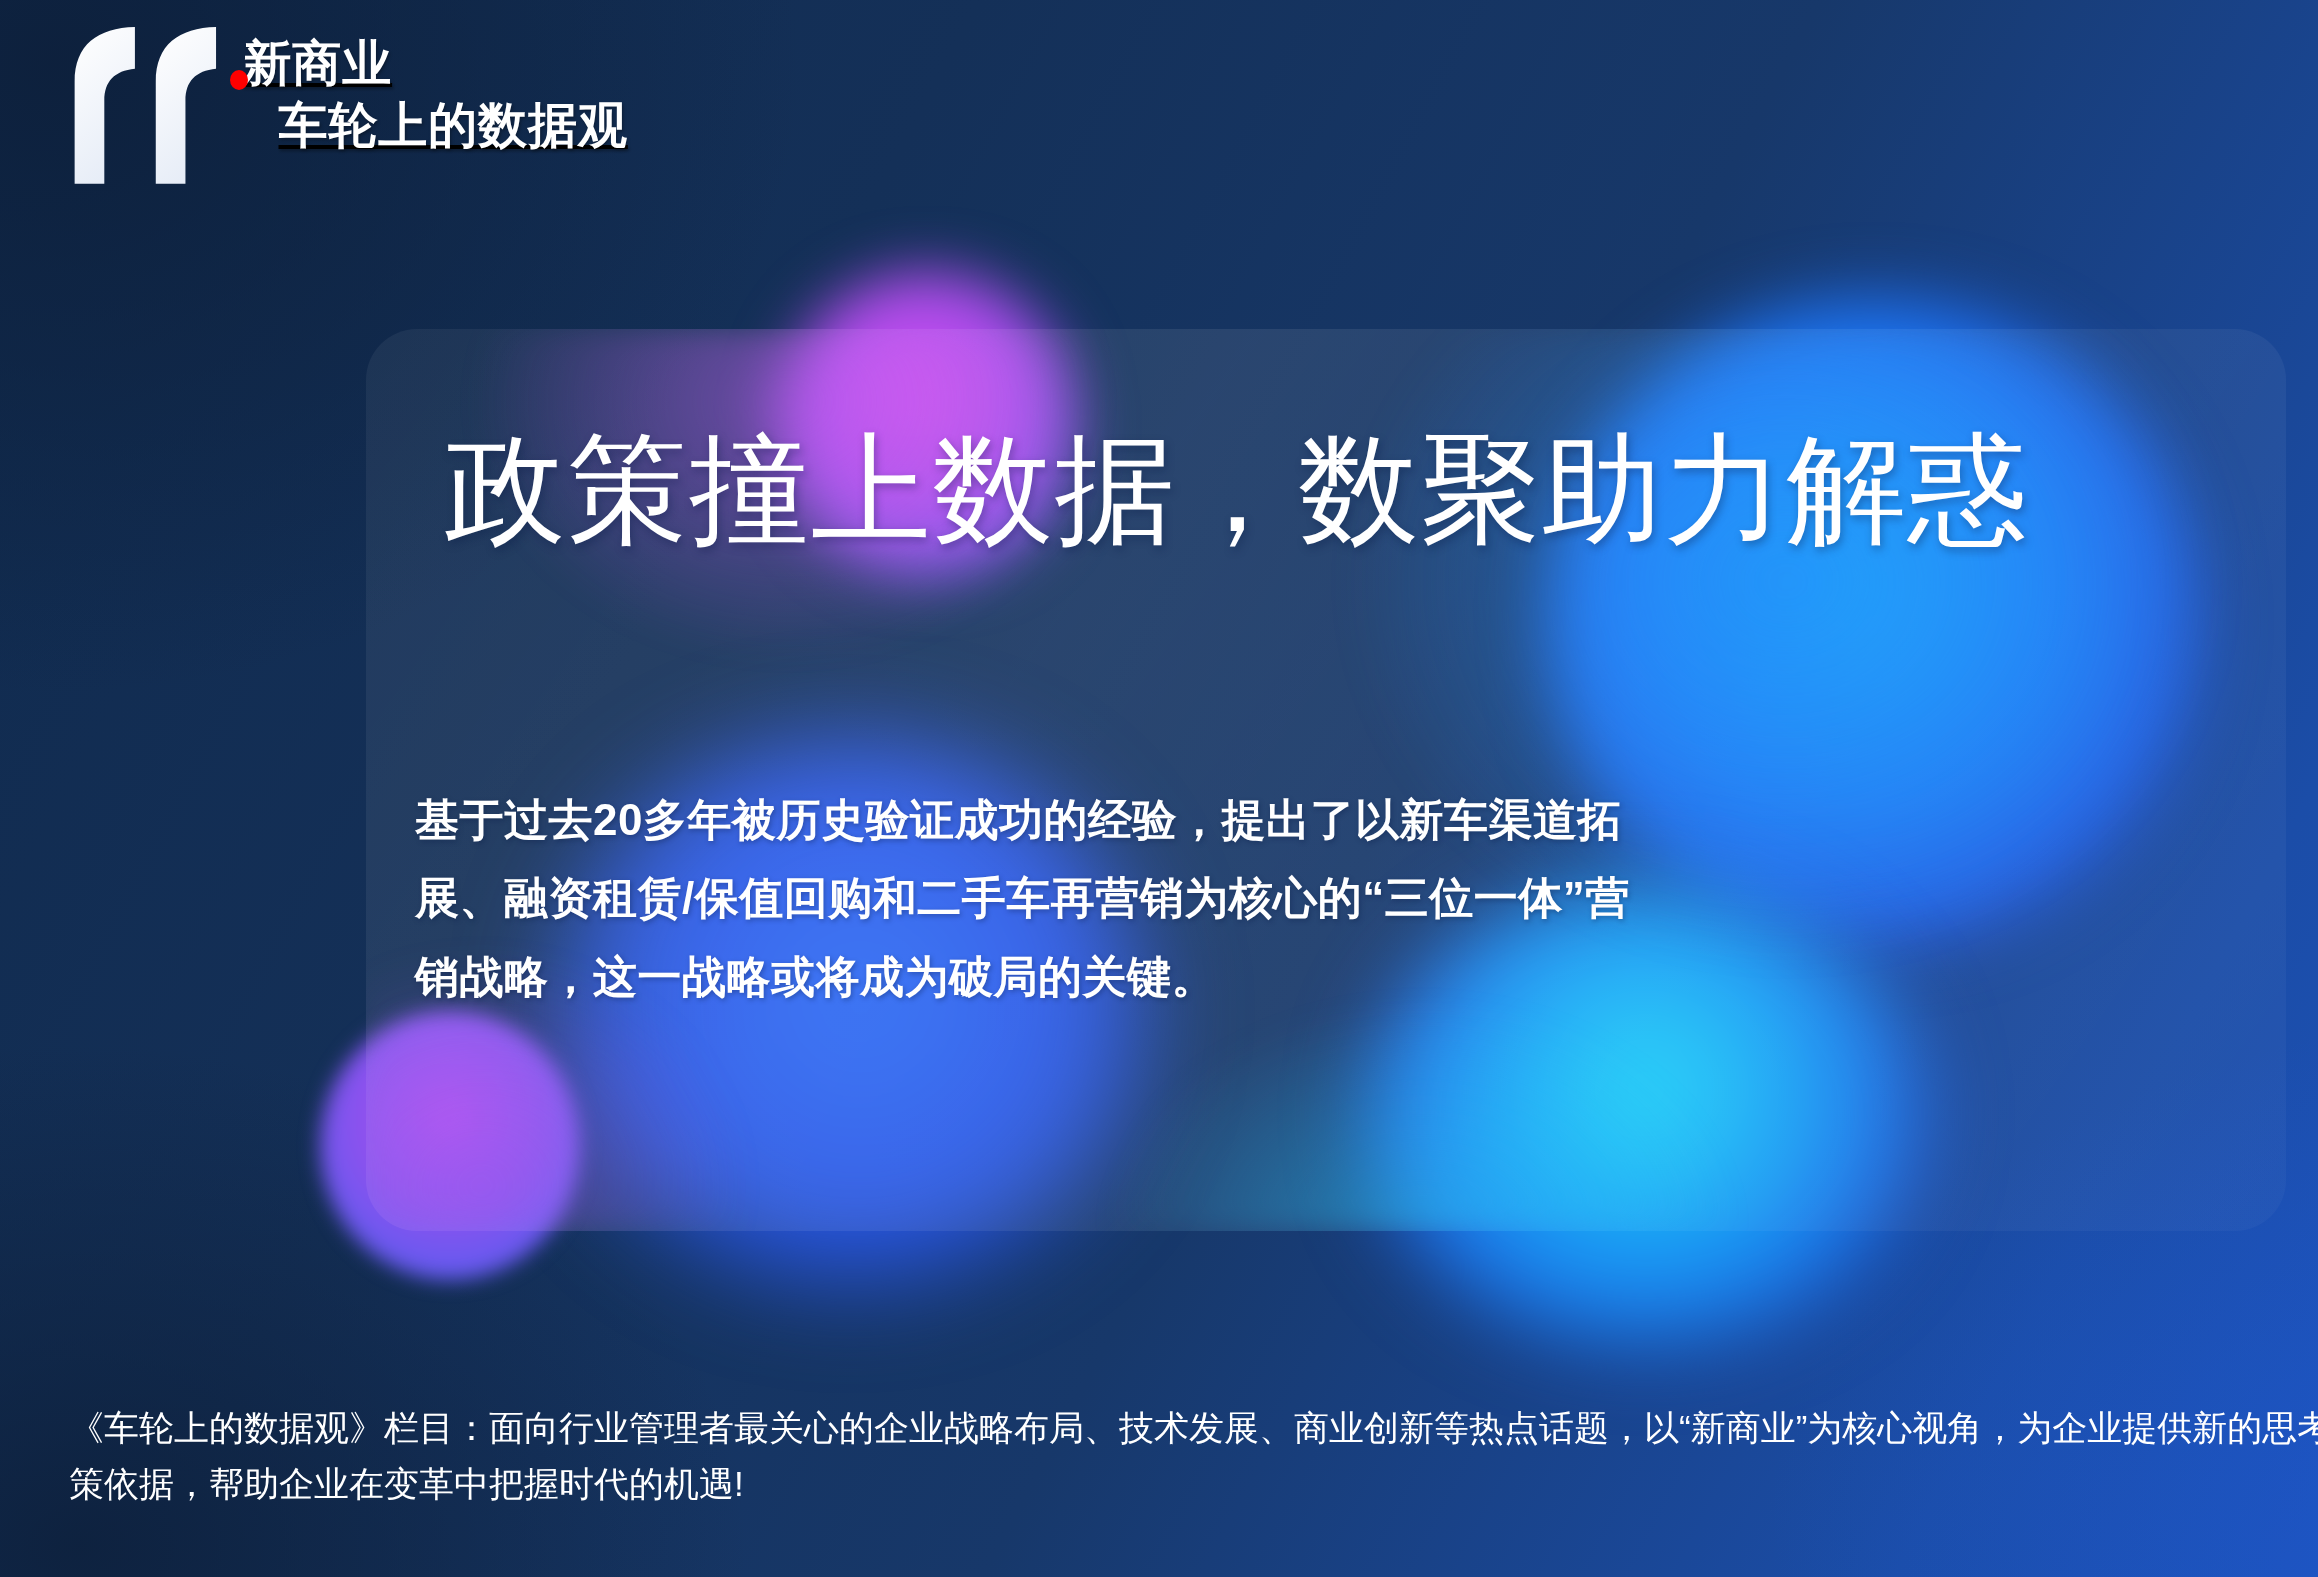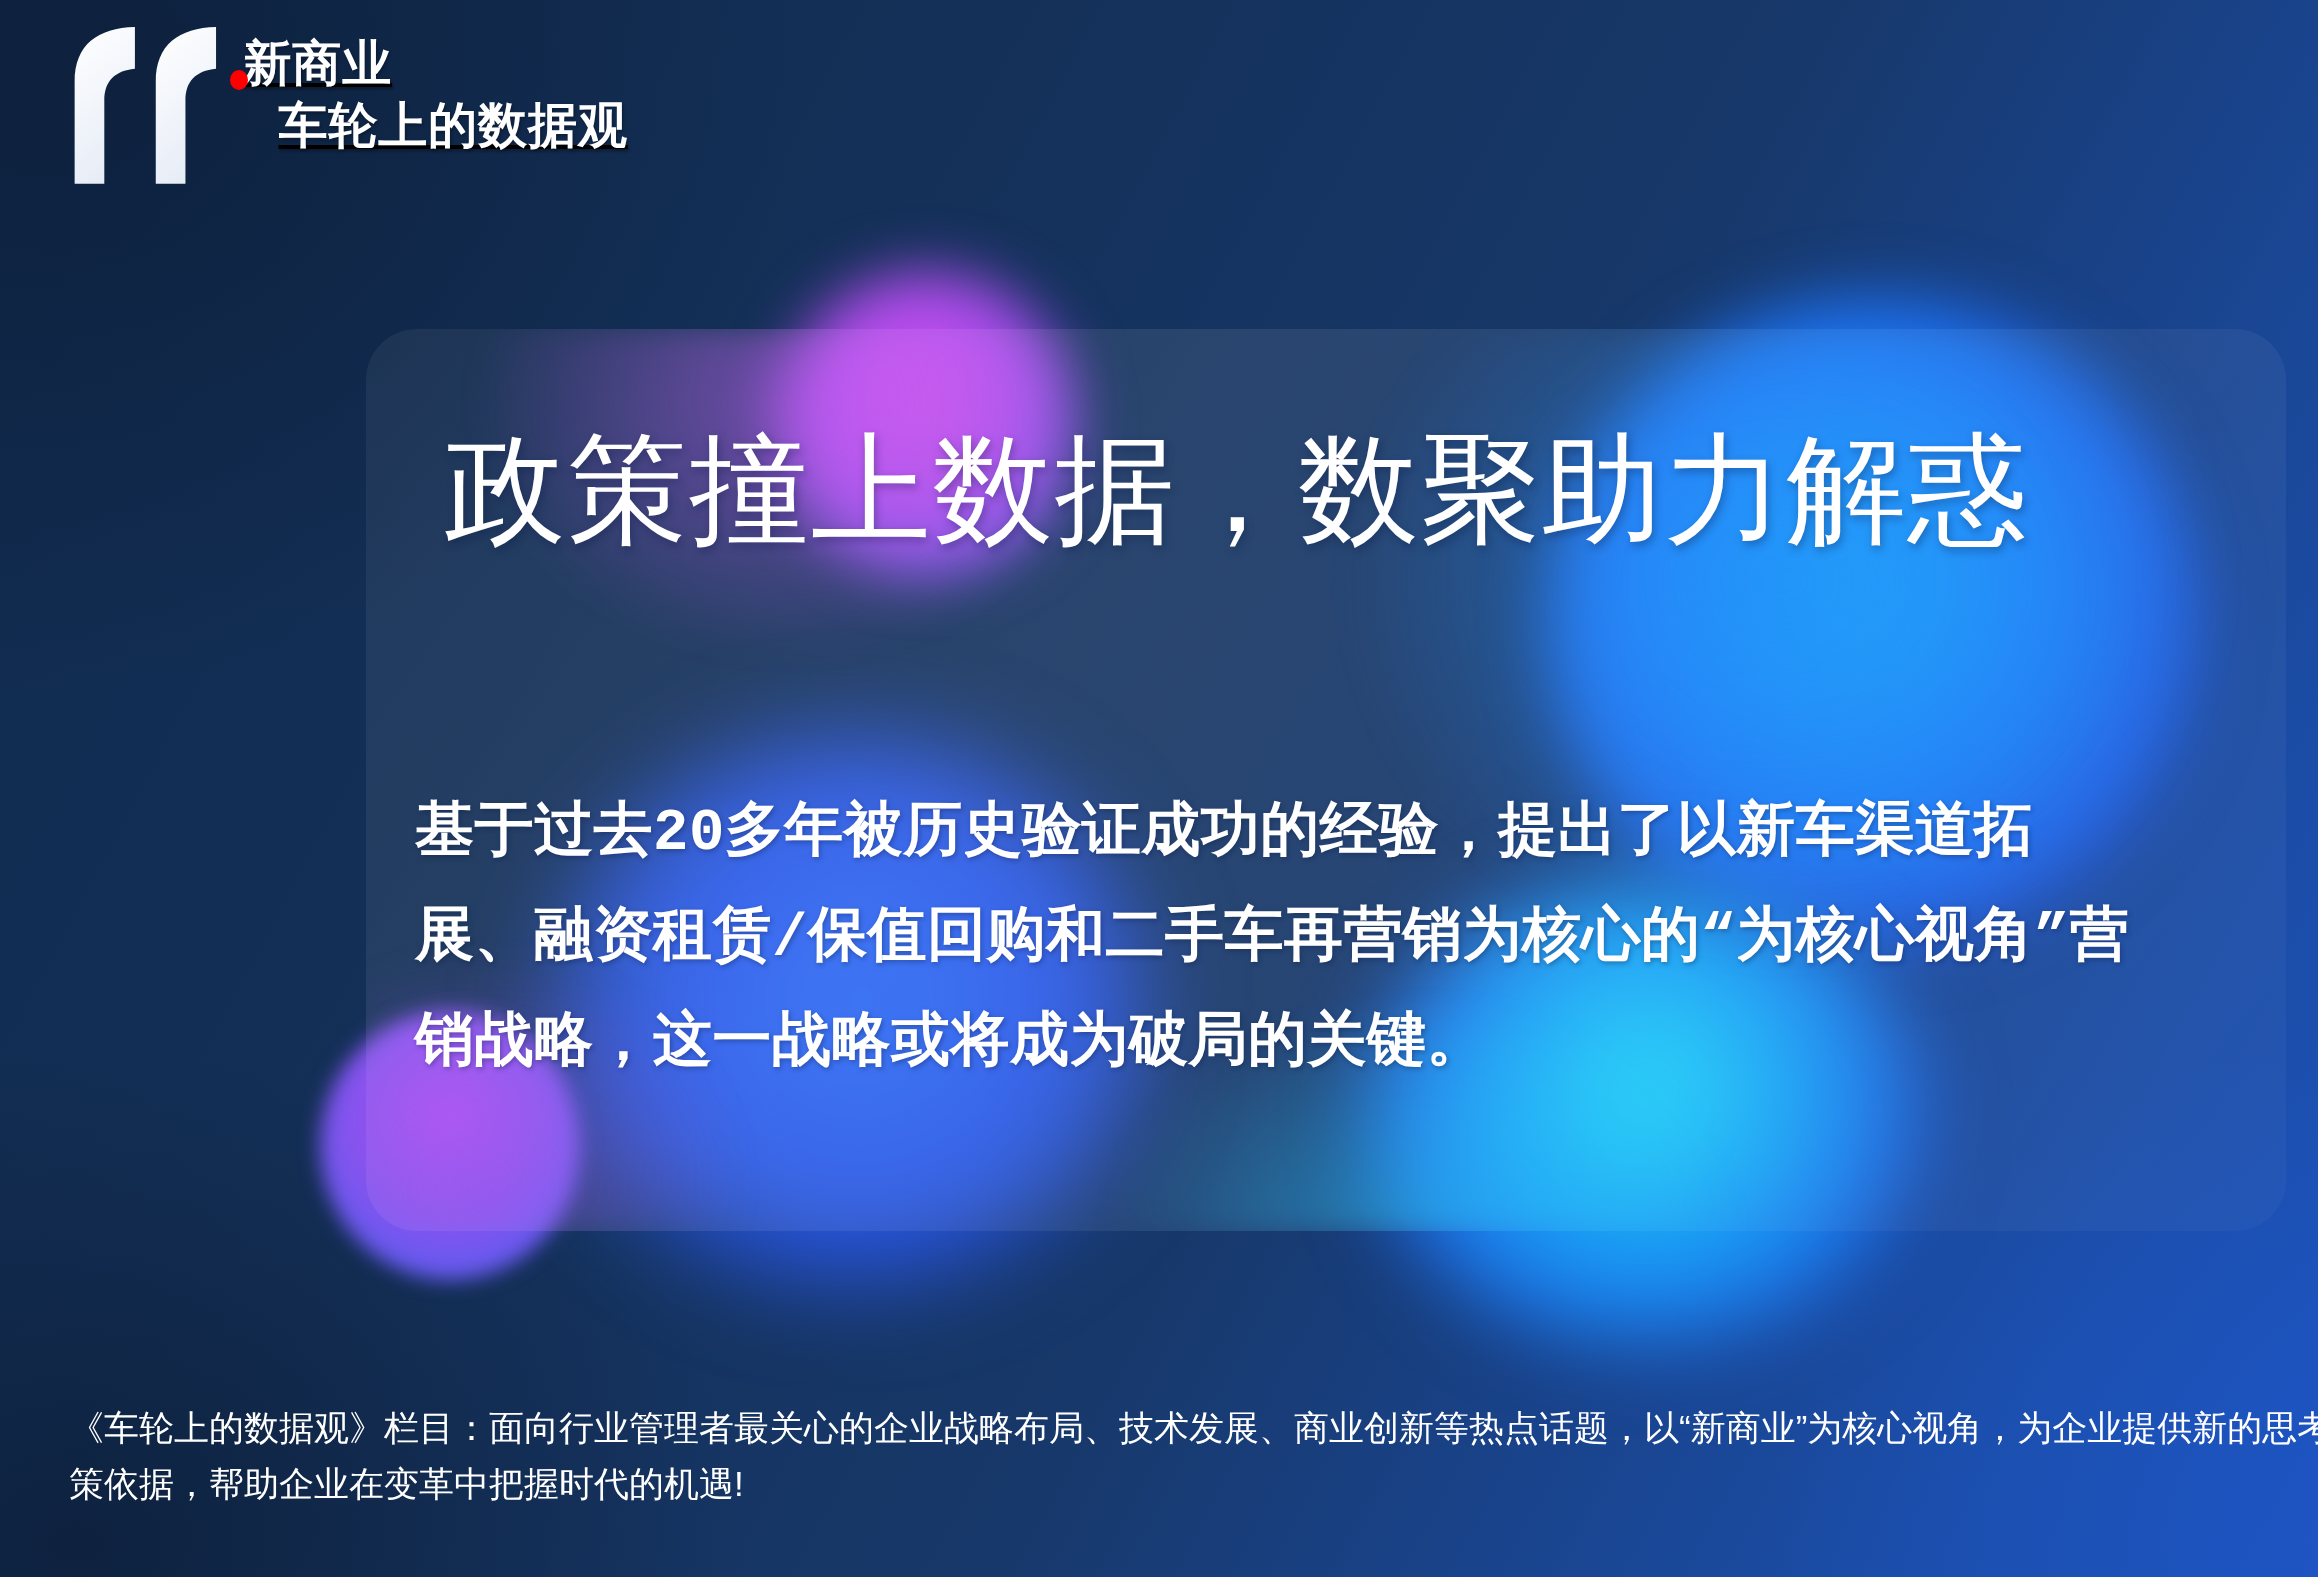--- a/index.html
+++ b/index.html
@@ -105,24 +105,23 @@
   #headline{
     position:absolute;left:79px;top:93px;
     color:#fff;font-weight:normal;
     font-size:120px;line-height:1.12;
     letter-spacing:1.9px;white-space:nowrap;
     text-shadow:1.9px 3.7px 8.3px rgba(10,25,70,.35);
   }
   #body-text{
     position:absolute;left:49px;top:452px;width:1818px;
     color:#fff;font-weight:bold;
-    font-size:59px;line-height:1.78;
+    font-size:44px;line-height:1.78;
     letter-spacing:0.5px;
     text-shadow:1.4px 2.3px 5.6px rgba(10,25,70,.35);
-    font-family:Liberation Mono, monospace;
   }
   #body-text .ln{display:block;white-space:nowrap;}
 
   
   #footer{
     position:absolute;left:69px;top:1400px;width:2518px;
     color:#ffffff;
     font-size:35px;line-height:1.60;
     letter-spacing:0px;
   }
@@ -140,21 +139,21 @@
 <div class="orb" id="orb-cyan-bottom"></div>
 <div class="orb" id="orb-violet-lower"></div>
 
 <div id="card">
   <div id="card-inner-glow"></div>
 
   <div id="headline">政策撞上数据，数聚助力解惑</div>
 
   <div id="body-text">
     <span class="ln">基于过去20多年被历史验证成功的经验，提出了以新车渠道拓</span>
-    <span class="ln">展、融资租赁/保值回购和二手车再营销为核心的“为核心视角”营</span>
+    <span class="ln">展、融资租赁/保值回购和二手车再营销为核心的“三位一体”营</span>
     <span class="ln">销战略，这一战略或将成为破局的关键。</span>
   </div>
 </div>
 
 <div id="brand">
   <svg id="quote-mark" viewBox="0 0 330 340">
     <defs>
       <linearGradient id="qg" x1="0" y1="0" x2="0.35" y2="1">
         <stop offset="0" stop-color="#ffffff"></stop>
         <stop offset="1" stop-color="#e7edf7"></stop>

